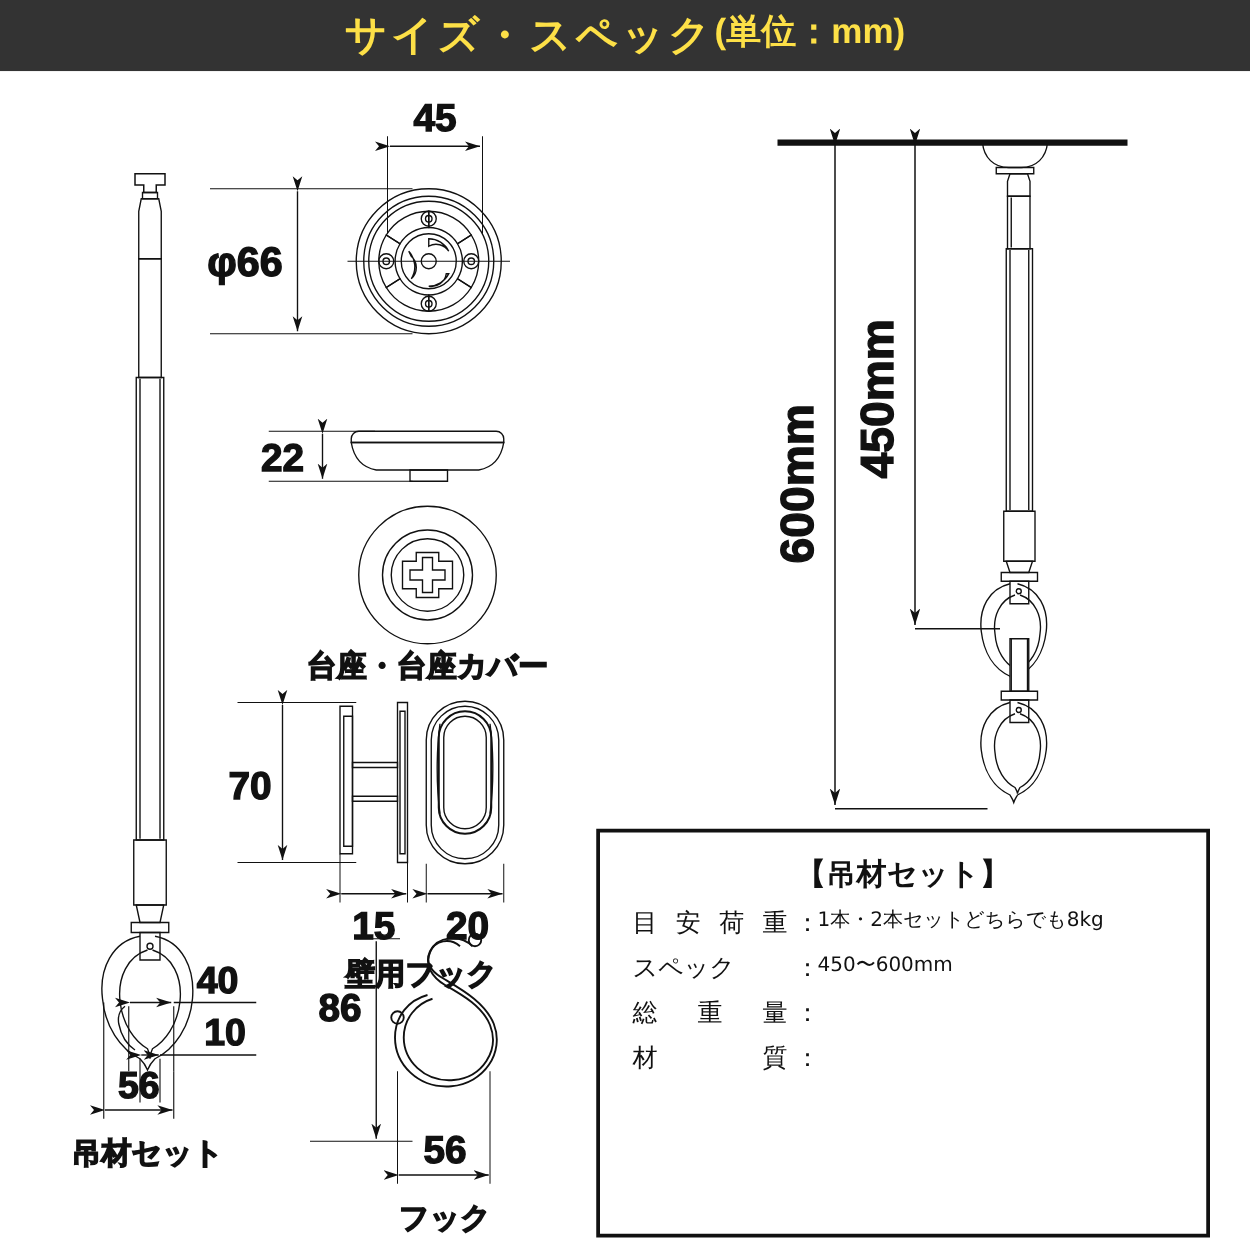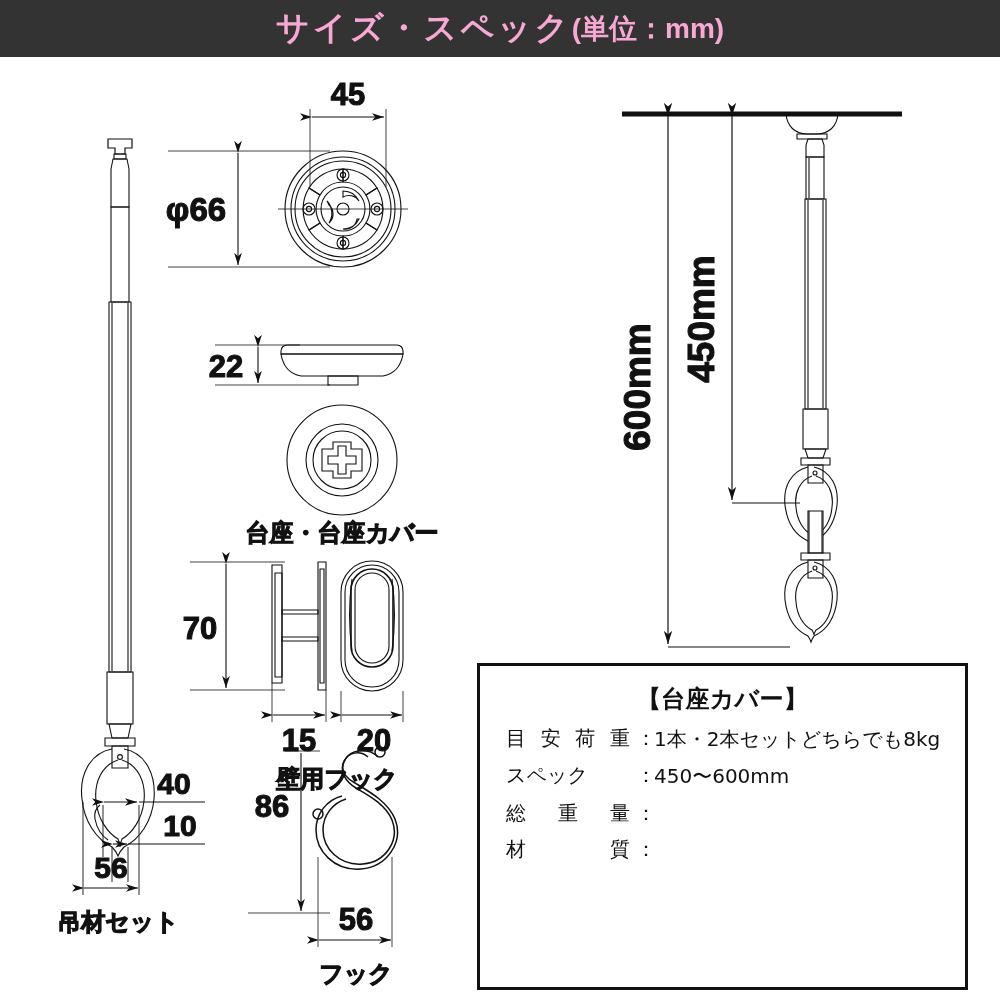--- a/index.html
+++ b/index.html
@@ -7,21 +7,21 @@
     width:1000px;height:1000px;overflow:hidden;position:relative;
     font-family:"Liberation Sans","DejaVu Sans",sans-serif;
     color:#111;
   }
   
   #header-bar{
     position:absolute;left:0;top:0;width:1000px;height:57px;
     background:#333333;display:flex;align-items:center;justify-content:center;
   }
   #header-title{
-    color:#f9a8d4;white-space:nowrap;display:flex;align-items:center;
+    color:#fde047;white-space:nowrap;display:flex;align-items:flex-start;
     letter-spacing:.02em;
   }
   #header-title .main{font-size:33px;font-weight:700;letter-spacing:.10em;}
   #header-title .unit{font-size:28px;font-weight:700;letter-spacing:0;}
 
   
   #sheet{position:absolute;left:0;top:57px;width:1000px;height:943px;background:#fff;}
   svg{display:block;}
   .dimtxt{font-family:"Liberation Sans","DejaVu Sans",sans-serif;font-weight:700;fill:#111;}
   .jptxt{font-family:"DejaVu Sans","Liberation Sans",sans-serif;font-weight:700;fill:#111;}
@@ -38,21 +38,21 @@
   .spec-row{display:flex;align-items:flex-start;margin:0 0 9px 0;padding-left:26px;}
   .spec-label{
     width:148px;flex:0 0 148px;font-size:20px;font-weight:400;
     font-family:"DejaVu Sans","Liberation Sans",sans-serif;
     display:flex;justify-content:space-between;white-space:nowrap;
   }
   .spec-label .lbl{display:flex;justify-content:space-between;width:124px;}
   .spec-label .lbl span{display:inline-block;}
   .spec-label .colon{width:18px;text-align:right;}
   .spec-value{
-    font-size:20px;font-weight:400;line-height:1.42;
+    font-size:16px;font-weight:400;line-height:1.42;
     font-family:"DejaVu Sans","Liberation Sans",sans-serif;
     white-space:pre-line;
     text-align:right;
   }
 </style>
 </head>
 <body>
 
 <div id="header-bar">
   <div id="header-title">
@@ -306,21 +306,21 @@
     <line x1="732" y1="59" x2="732" y2="443" marker-start="url(#arrL)" marker-end="url(#arrR)" stroke-width="1.2"></line>
     <line x1="732" y1="446" x2="800" y2="446" stroke-width="1.1"></line>
   </g>
   <text class="dimtxt" x="714" y="262" font-size="37" text-anchor="middle" transform="rotate(-90 714 262)">450mm</text>
 
   </g>
 </svg>
 </div>
 
 <div id="spec-box">
-  <div id="spec-title">【台座カバー】</div>
+  <div id="spec-title">【吊材セット】</div>
 
   <div class="spec-row">
     <div class="spec-label">
       <span class="lbl">
           <span>目</span>
           <span>安</span>
           <span>荷</span>
           <span>重</span>
         </span>
       <span class="colon">：</span>

